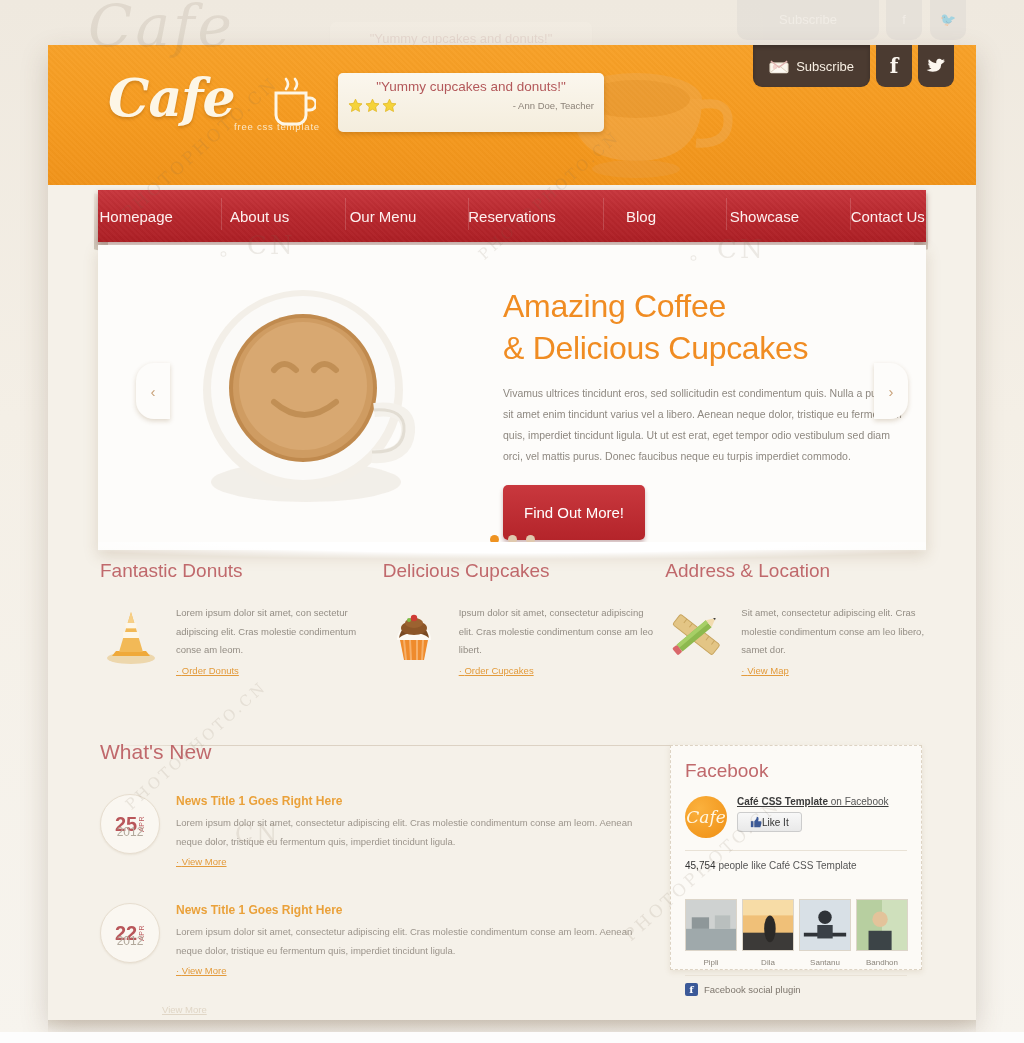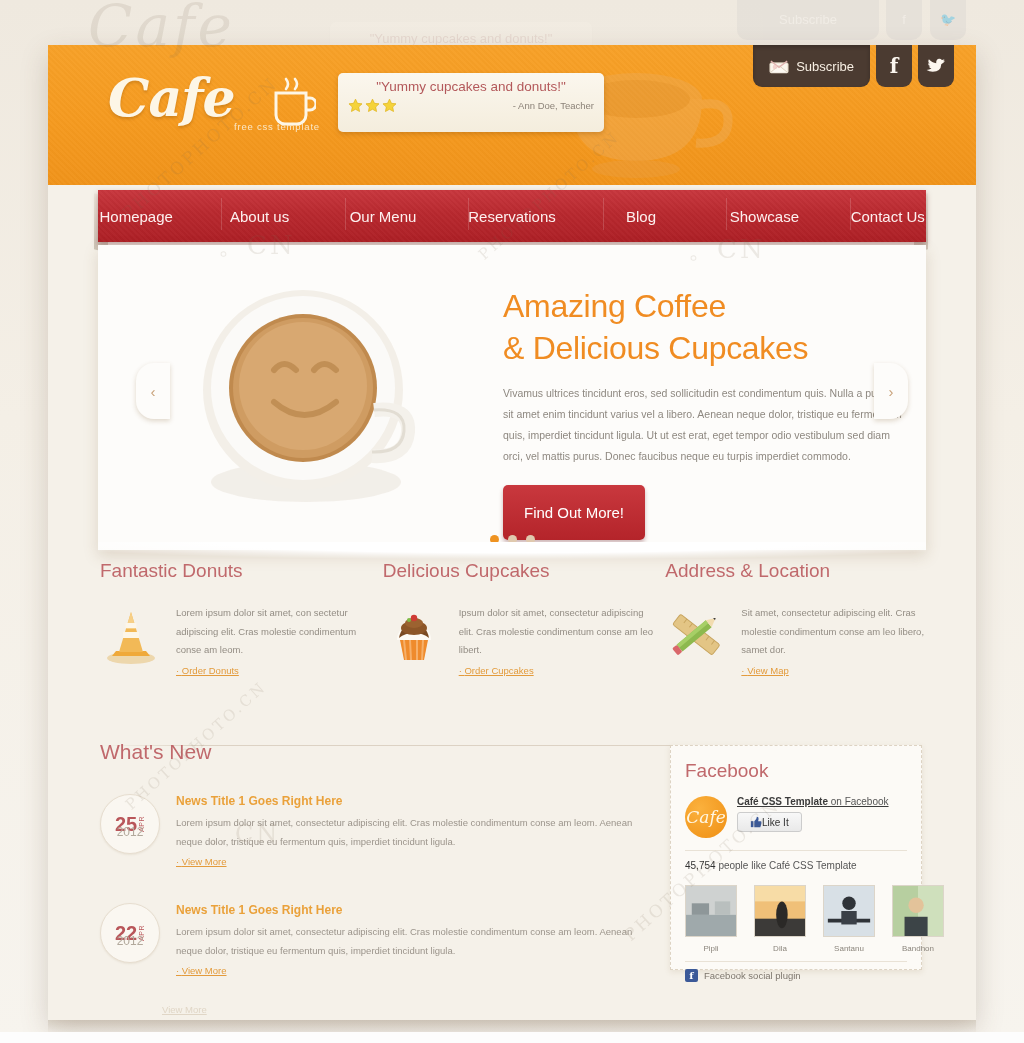--- a/index.html
+++ b/index.html
@@ -216,21 +216,21 @@
     display:inline-flex;align-items:center;margin-top:5px;
     background:linear-gradient(180deg,#f8f8f8,#e9e9e9);
     border:1px solid #ccc;border-radius:3px;padding:3px 12px;cursor:pointer;
     font-size:10px;color:#333;
   }
   .fbw-count{
     margin-top:12px;padding-top:9px;border-top:1px solid #e9e2d6;
     font-size:10px;color:#333;
   }
   .fbw-count b{font-weight:normal;color:#555;}
-  .fbw-friends{display:flex;gap:17px;margin-top:14px;}
+  .fbw-friends{display:flex;gap:5px;margin-top:28px;}
   .friend{width:52px;}
   .friend-img{width:52px;height:52px;border:1px solid #dcd5c9;box-sizing:border-box;}
   .friend-name{font-size:8px;color:#8b857c;text-align:center;margin-top:3px;}
   .fbw-foot{
     margin-top:8px;padding-top:7px;border-top:1px solid #e9e2d6;
     display:flex;align-items:center;gap:6px;font-size:9.5px;color:#7d766d;
   }
   .fb-mini{
     width:13px;height:13px;background:#3b5998;border-radius:2px;color:#fff;
     font-family:"DejaVu Serif", serif;font-weight:bold;font-size:10px;

